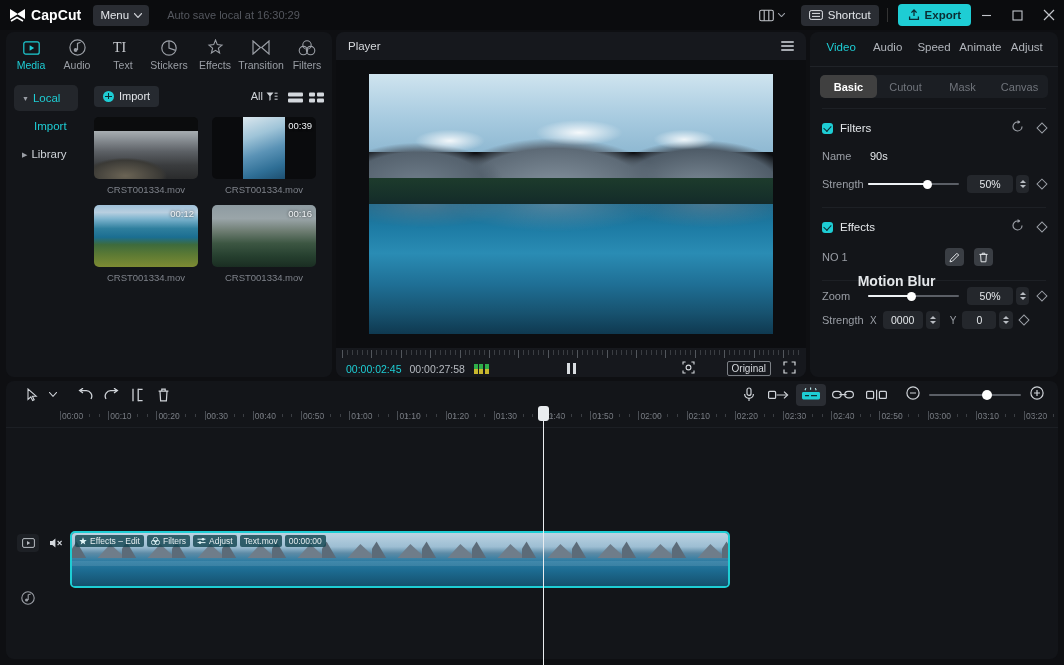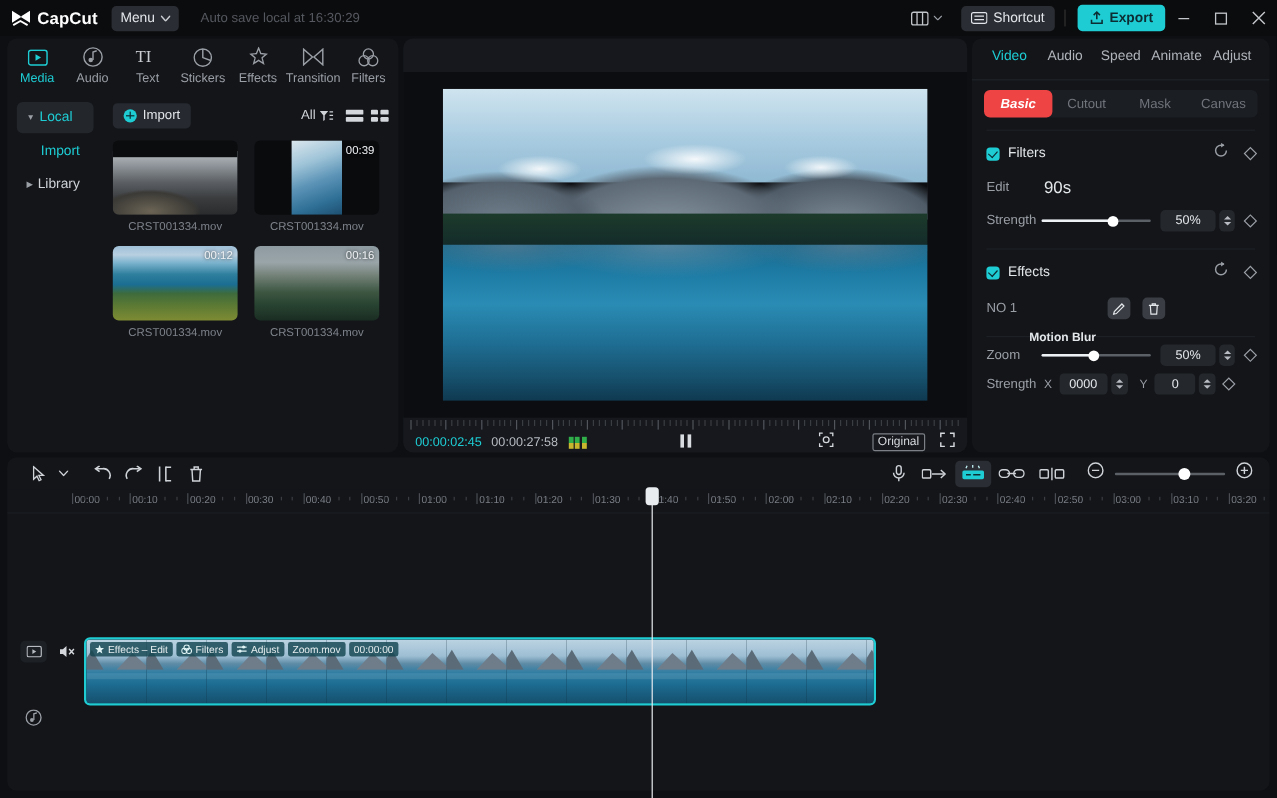--- a/index.html
+++ b/index.html
@@ -168,31 +168,31 @@
     position: absolute; left: 810px; top: 32px; width: 248px; height: 345px;
     background: #131519; border-radius: 8px; overflow: hidden;
   }
   .rp-tabs { display:flex; height: 30px; align-items:center; padding: 0 8px; gap: 0; }
   .rp-tab { flex:1; text-align:center; font-size: 11.5px; color:#b0b4ba; cursor:pointer; }
   .rp-tab.active { color:#1ecdd4; }
   .rp-div { height:1px; background:#202328; margin: 4px 0 0 0; }
   .subtabs { margin: 8px 10px 0 10px; height: 23px; background:#1b1e23; border-radius:5px; display:flex; }
   .subtab { flex:1; display:flex; align-items:center; justify-content:center; font-size:11px; color:#70747b;
             border-radius:5px; cursor:pointer; }
-  .subtab.active { background:#ef4444; color:#fff; font-weight:600;font-style:italic; }
+  .subtab.active { background:#404040; color:#fff; font-weight:600; }
   .sect-div { height:1px; background:#1d2025; margin: 10px 12px 0 12px; }
   .sect-head { display:flex; align-items:center; padding: 0 12px; height: 26px; margin-top: 6px; gap:7px; }
   .cbx { width:11px; height:11px; border-radius:3px; background:#1ecdd4; position:relative; cursor:pointer; }
   .cbx:after { content:""; position:absolute; left:3px; top:1.5px; width:3.5px; height:6px;
                border:solid #0b2d33; border-width: 0 1.6px 1.6px 0; transform: rotate(42deg); }
   .sect-title { font-size:11.5px; color:#e4e7ea; }
   .sect-actions { margin-left:auto; display:flex; align-items:center; gap:14px; }
   .rowline { display:flex; align-items:center; height:26px; padding: 0 12px; margin-top: 2px; }
   .rlabel { width: 48px; font-size:11px; color:#9a9ea5; }
-  .rvalue { font-size:14px; color:#e4e7ea; }
+  .rvalue { font-size:11px; color:#e4e7ea; }
   .slider { position:relative; height:14px; display:flex; align-items:center; }
   .strack { height:2px; background:#5b5f66; border-radius:2px; width:100%; }
   .sfill { position:absolute; left:0; height:2px; background:#eef1f4; border-radius:2px; }
   .sknob { position:absolute; width:9px; height:9px; border-radius:50%; background:#fff; cursor:pointer; }
   .numbox { width:48px; height:18px; background:#24272c; border-radius:4px; display:flex; align-items:center;
             justify-content:center; font-size:10.5px; color:#e4e7ea; cursor:pointer; }
   .spin { width:14px; height:18px; background:#24272c; border-radius:4px; margin-left:3px;
           display:flex; flex-direction:column; align-items:center; justify-content:center; gap:2px; cursor:pointer; }
   .spin i { width:0; height:0; border-left:3px solid transparent; border-right:3px solid transparent; }
   .spin i.up { border-bottom:3.5px solid #b9bdc3; }
@@ -468,20 +468,28 @@
               <span class="media-dur">00:16</span>
             </div>
             <div class="media-name">CRST001334.mov</div>
           </div>
         </div>
       </div>
     </div>
   </div>
 
   <div class="player">
+    <div class="player-head">
+      <span class="player-title">Player</span>
+      <span class="hamburger">
+          <div></div>
+          <div></div>
+          <div></div>
+        </span>
+    </div>
 
     <div class="stage">
       <div class="video-frame">
         <div class="v-sky"></div>
         <div class="v-mtn"></div>
         <div class="v-snow"></div>
         <div class="v-forest"></div>
         <div class="v-lake"></div>
         <div class="v-refl"></div>
         <div class="sel-handles">
@@ -650,21 +658,21 @@
           <svg width="13" height="13" viewBox="0 0 13 13">
               <path d="M11 6.5 A4.5 4.5 0 1 1 6.5 2 L9 2" stroke="#9a9ea5" stroke-width="1.2" fill="none"></path>
               <path d="M6.6 0 L9.4 2 L6.6 4" fill="#9a9ea5"></path>
             </svg>
         </span>
         <span class="diamond"></span>
       </span>
     </div>
 
     <div class="rowline">
-      <span class="rlabel">Edit</span>
+      <span class="rlabel">Name</span>
       <span class="rvalue">90s</span>
     </div>
 
     <div class="rowline">
       <span class="rlabel">Strength</span>
       <span class="slider" style="width:96px;margin-right:8px;">
         <span class="strack"></span>
         <span class="sfill" style="width:65%"></span>
         <span class="sknob" style="left:calc(65% - 4.5px)"></span>
       </span>
@@ -687,21 +695,21 @@
               <path d="M11 6.5 A4.5 4.5 0 1 1 6.5 2 L9 2" stroke="#9a9ea5" stroke-width="1.2" fill="none"></path>
               <path d="M6.6 0 L9.4 2 L6.6 4" fill="#9a9ea5"></path>
             </svg>
         </span>
         <span class="diamond"></span>
       </span>
     </div>
 
     <div class="effrow">
       <span style="font-size:11px;color:#9a9ea5;">NO 1</span>
-      <span style="font-size:10px;color:#e4e7ea;font-weight:600;margin-top:48px;">Motion Blur</span>
+      <span style="font-size:14px;color:#e4e7ea;font-weight:600;margin-top:48px;">Motion Blur</span>
       <span class="sqbtn">
         <svg width="11" height="11" viewBox="0 0 11 11">
             <path d="M1 9.8 L1.6 7.6 L7.9 1.3 L9.6 3 L3.3 9.3 Z" stroke="#e4e7ea" stroke-width="1" fill="none"></path>
           </svg>
       </span>
       <span class="sqbtn">
         <svg width="11" height="11" viewBox="0 0 11 11">
             <path d="M1.4 2.4 L9.6 2.4 M2.6 2.4 L3.1 9.8 L7.9 9.8 L8.4 2.4 M4.2 2.4 L4.2 1.2 L6.8 1.2 L6.8 2.4" stroke="#e4e7ea" stroke-width="1" fill="none"></path>
           </svg>
       </span>
@@ -1056,21 +1064,21 @@
           </span>
           <span class="chip">
             <svg width="9" height="8" viewBox="0 0 9 8">
                 <line x1="0.5" y1="2.2" x2="8.5" y2="2.2" stroke="#dff3f5" stroke-width="1"></line>
                 <line x1="0.5" y1="5.6" x2="8.5" y2="5.6" stroke="#dff3f5" stroke-width="1"></line>
                 <circle cx="6" cy="2.2" r="1.3" fill="#dff3f5"></circle>
                 <circle cx="3" cy="5.6" r="1.3" fill="#dff3f5"></circle>
               </svg>
             <span>Adjust</span>
           </span>
-          <span class="chip">Zoom.mov</span>
+          <span class="chip">Text.mov</span>
           <span class="chip">00:00:00</span>
         </div>
       </div>
 
     </div>
   </div>
 
   <div class="playhead-knob" style="left:538px;top:406px;"></div>
   <div class="playhead" style="left:543px;top:410px;height:255px;"></div>
 

